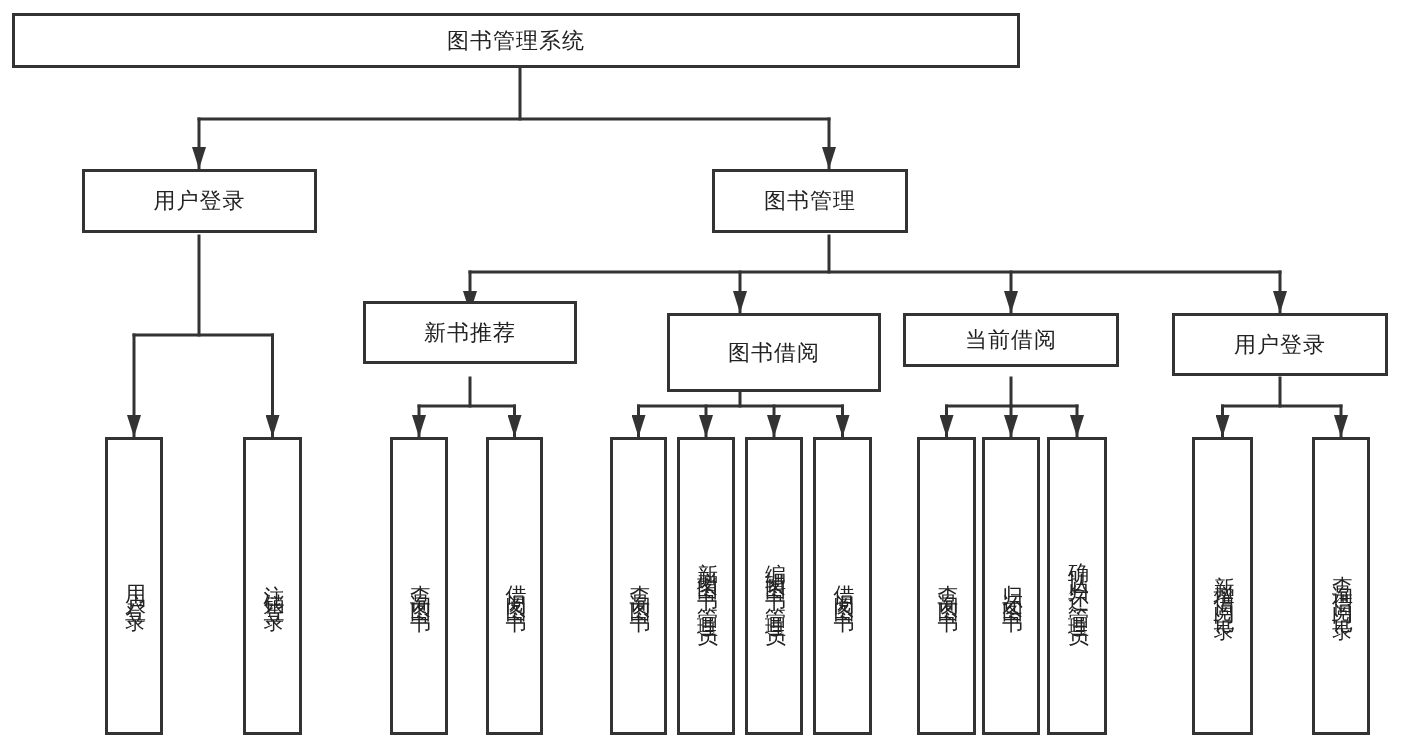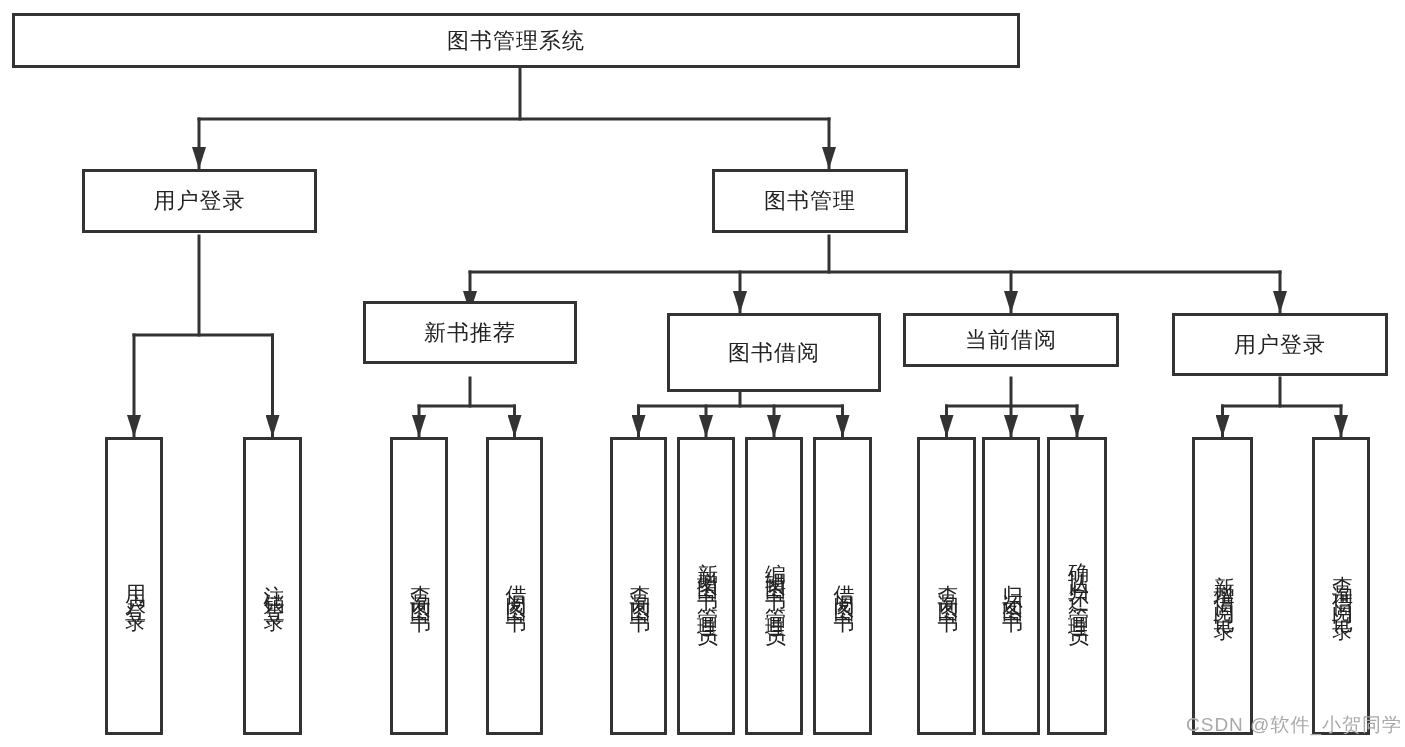--- a/index.html
+++ b/index.html
@@ -119,14 +119,13 @@
   <div class="node node-v" style="left:745px;top:437px;width:58px;height:298px">编辑图书（管理员）</div>
   <div class="node node-v" style="left:813px;top:437px;width:59px;height:298px">借阅图书</div>
 
   <div class="node node-v" style="left:917px;top:437px;width:59px;height:298px">查询图书</div>
   <div class="node node-v" style="left:982px;top:437px;width:58px;height:298px">归还图书</div>
   <div class="node node-v" style="left:1047px;top:437px;width:60px;height:298px">确认归还（管理员）</div>
 
   <div class="node node-v" style="left:1192px;top:437px;width:61px;height:298px">新增借阅记录</div>
   <div class="node node-v" style="left:1312px;top:437px;width:58px;height:298px">查询借阅记录</div>
 
-  <div class="watermark">CSDN @软件_小贺同学</div>
 </div>
 
 </body></html>

